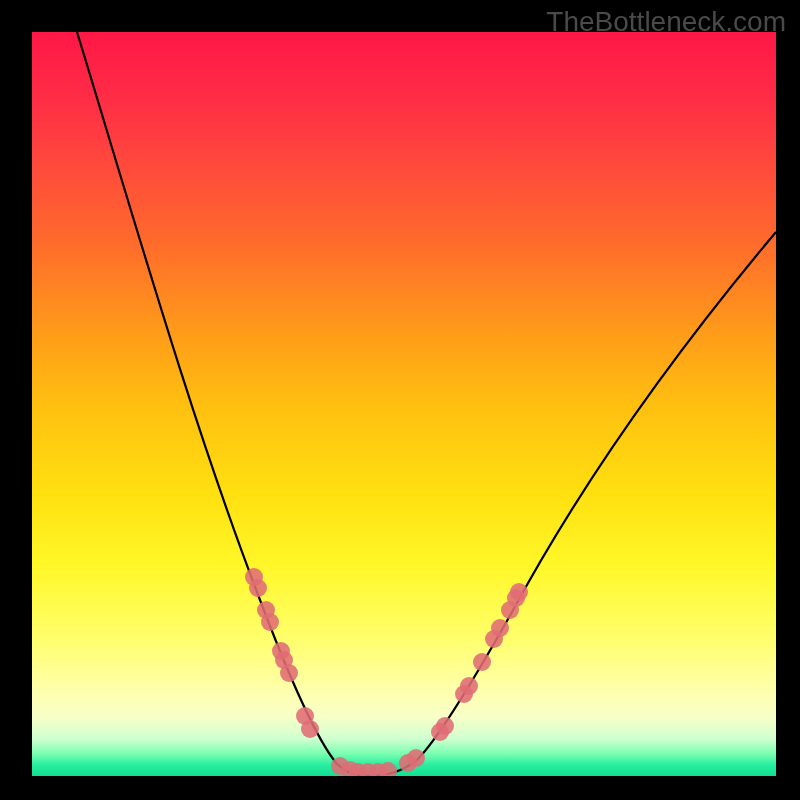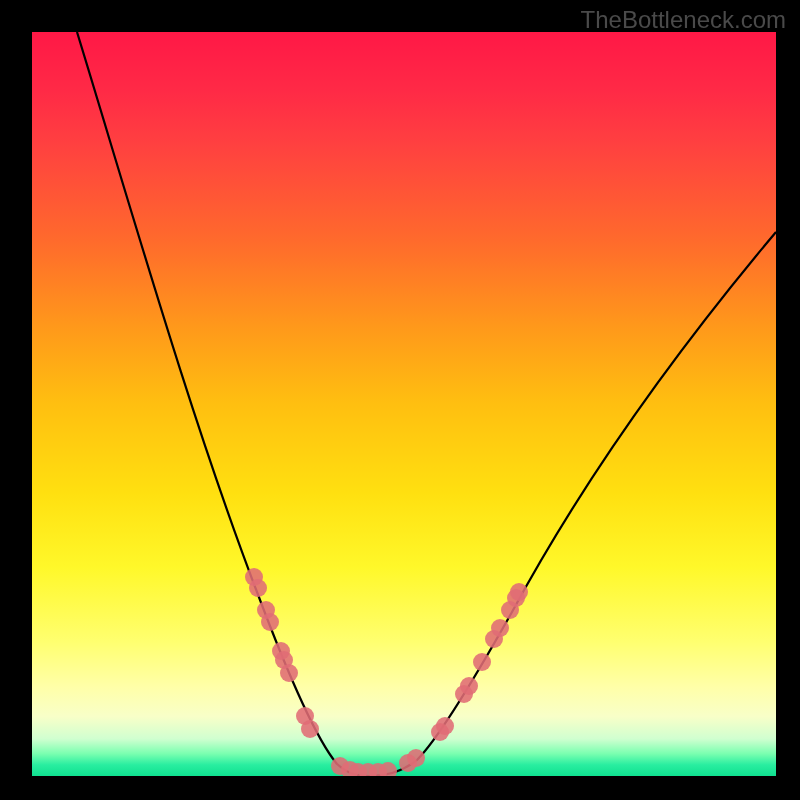--- a/index.html
+++ b/index.html
@@ -8,21 +8,21 @@
     height: 800px;
     background: #000;
     position: relative;
     font-family: Arial, sans-serif;
   }
   .watermark {
     position: absolute;
     top: 6px;
     right: 14px;
     color: #4a4a4a;
-    font-size: 24px;
+    font-size: 28px;
     font-weight: 400;
     z-index: 10;
   }
   .plot-area {
     position: absolute;
     left: 32px;
     top: 32px;
     width: 744px;
     height: 744px;
     overflow: hidden;

